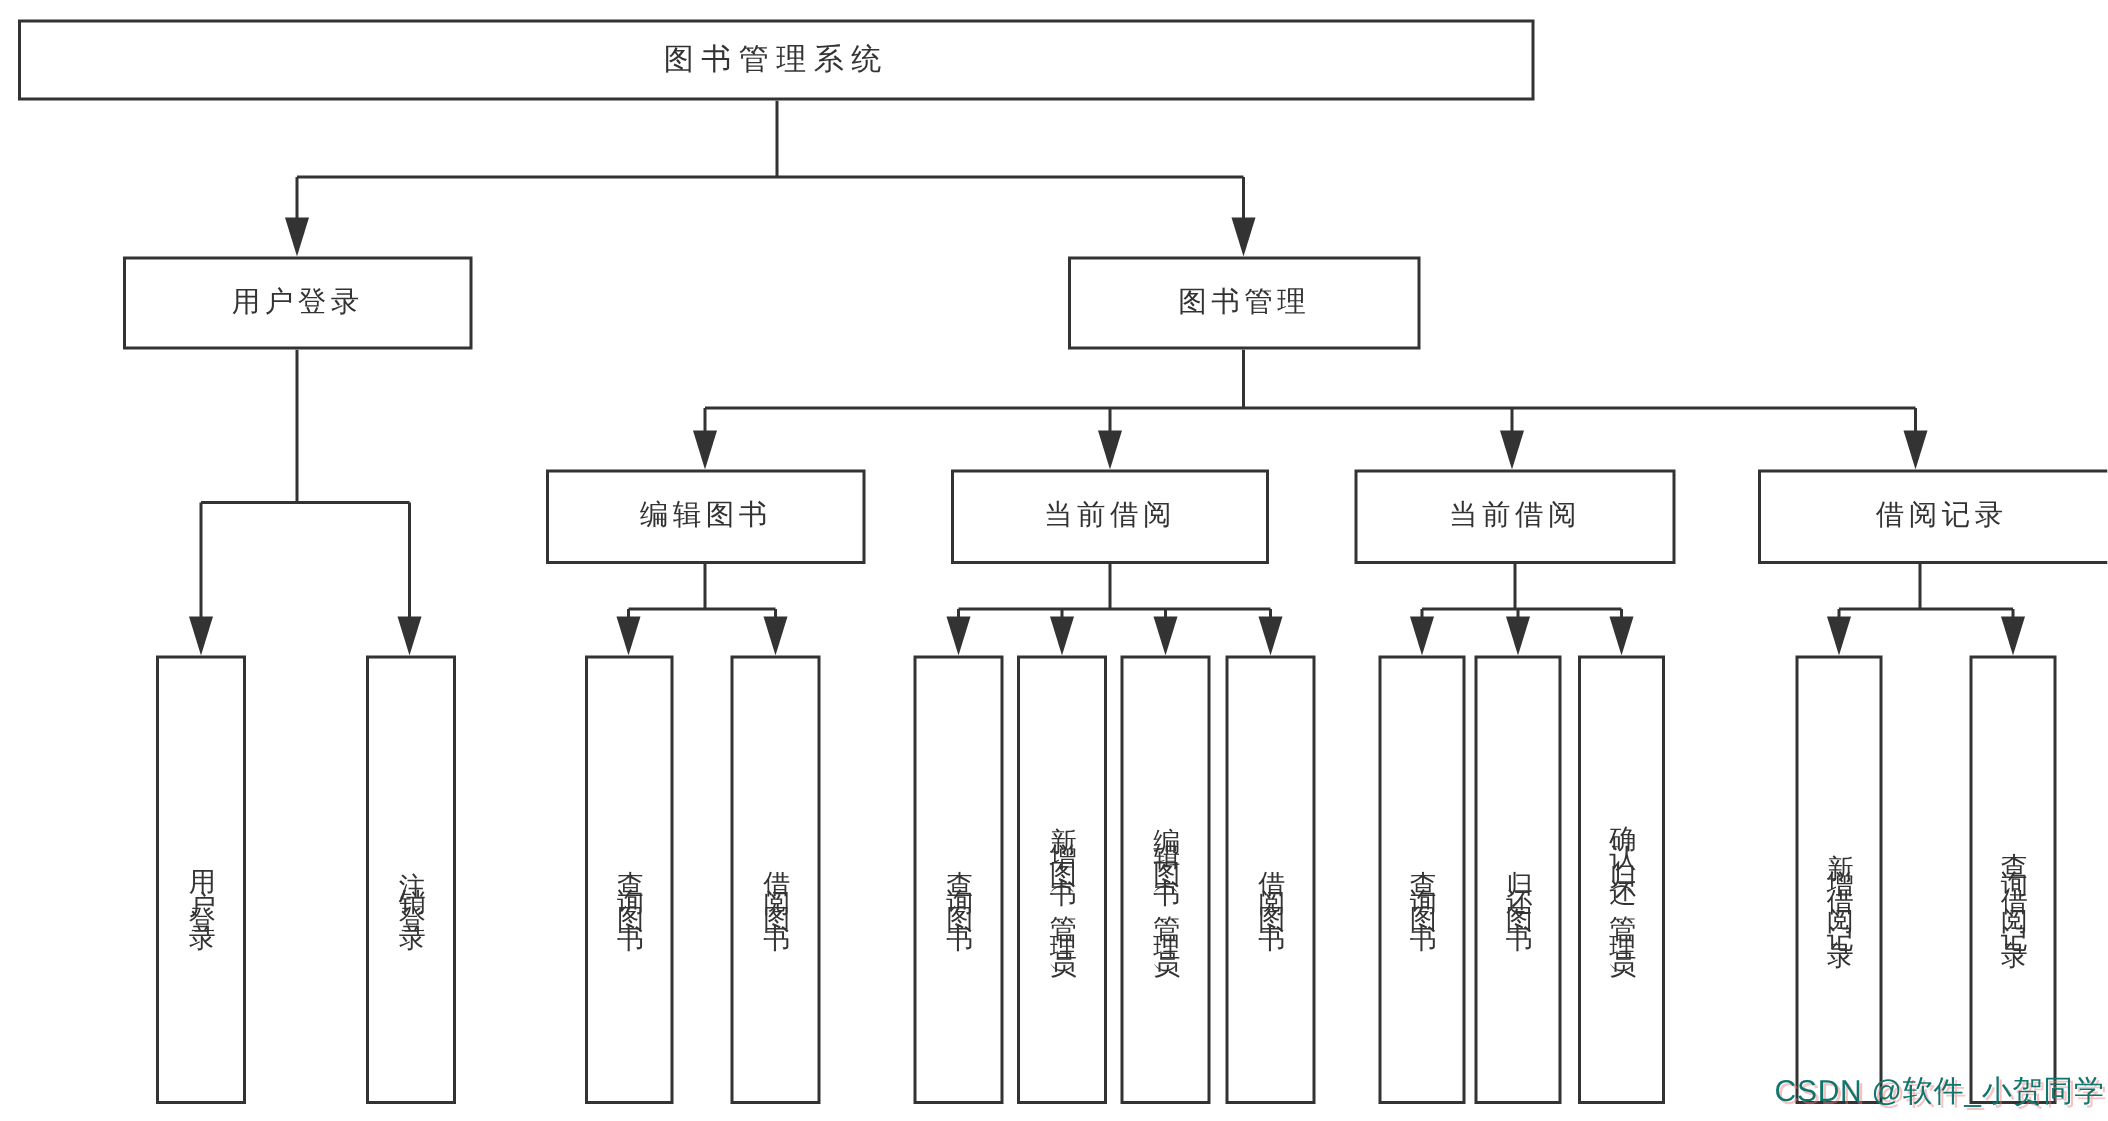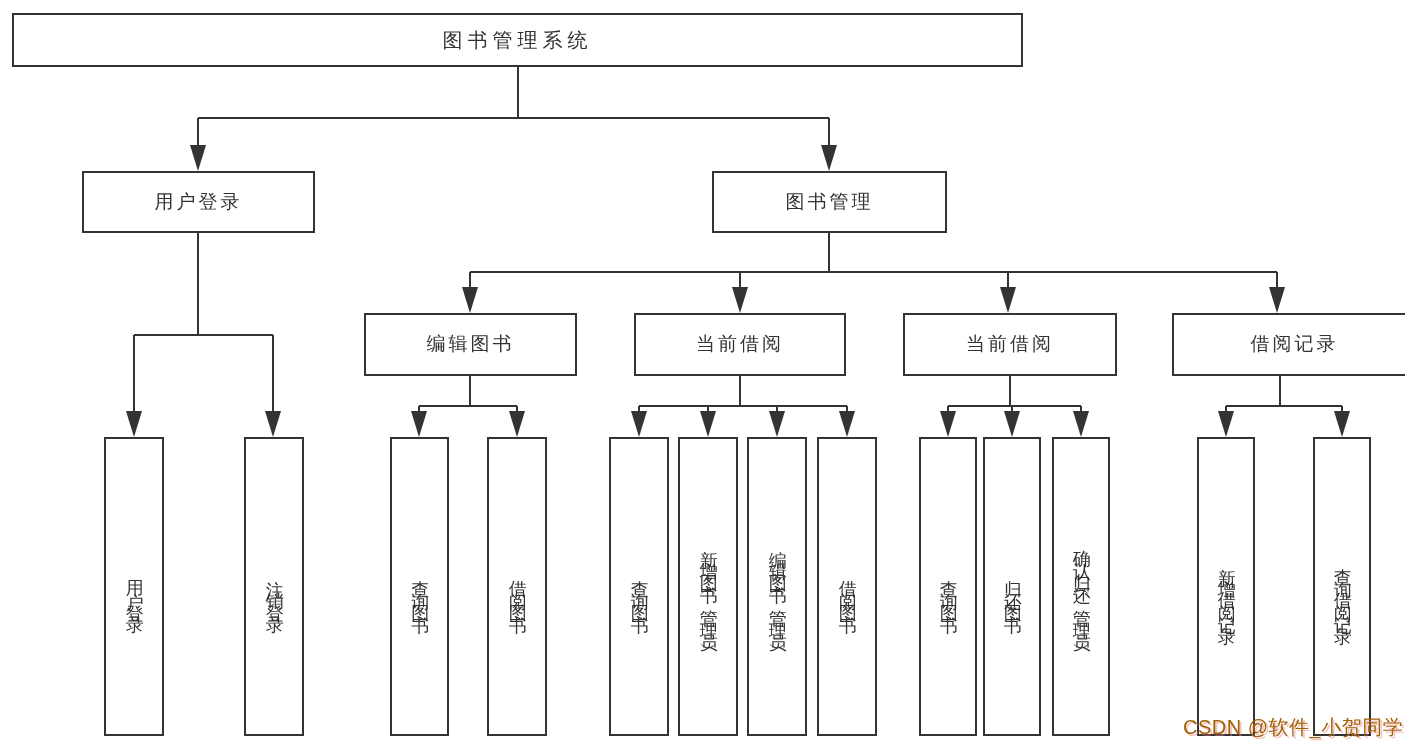--- a/index.html
+++ b/index.html
@@ -40,21 +40,21 @@
     letter-spacing: 12px;
     line-height: 1.2;
     padding-top: 6px;
   }
   .watermark {
     position: absolute;
     left: 1183px;
     top: 714px;
     width: 222px;
     font-size: 20px;
-    color: #a16207;
+    color: #0f766e;
     letter-spacing: 0.5px;
     text-shadow: 2px 2px 0 rgba(236, 120, 120, 0.45);
     white-space: nowrap;
     z-index: 5;
   }
 </style>
 </head>
 <body>
 
 <div class="canvas">

